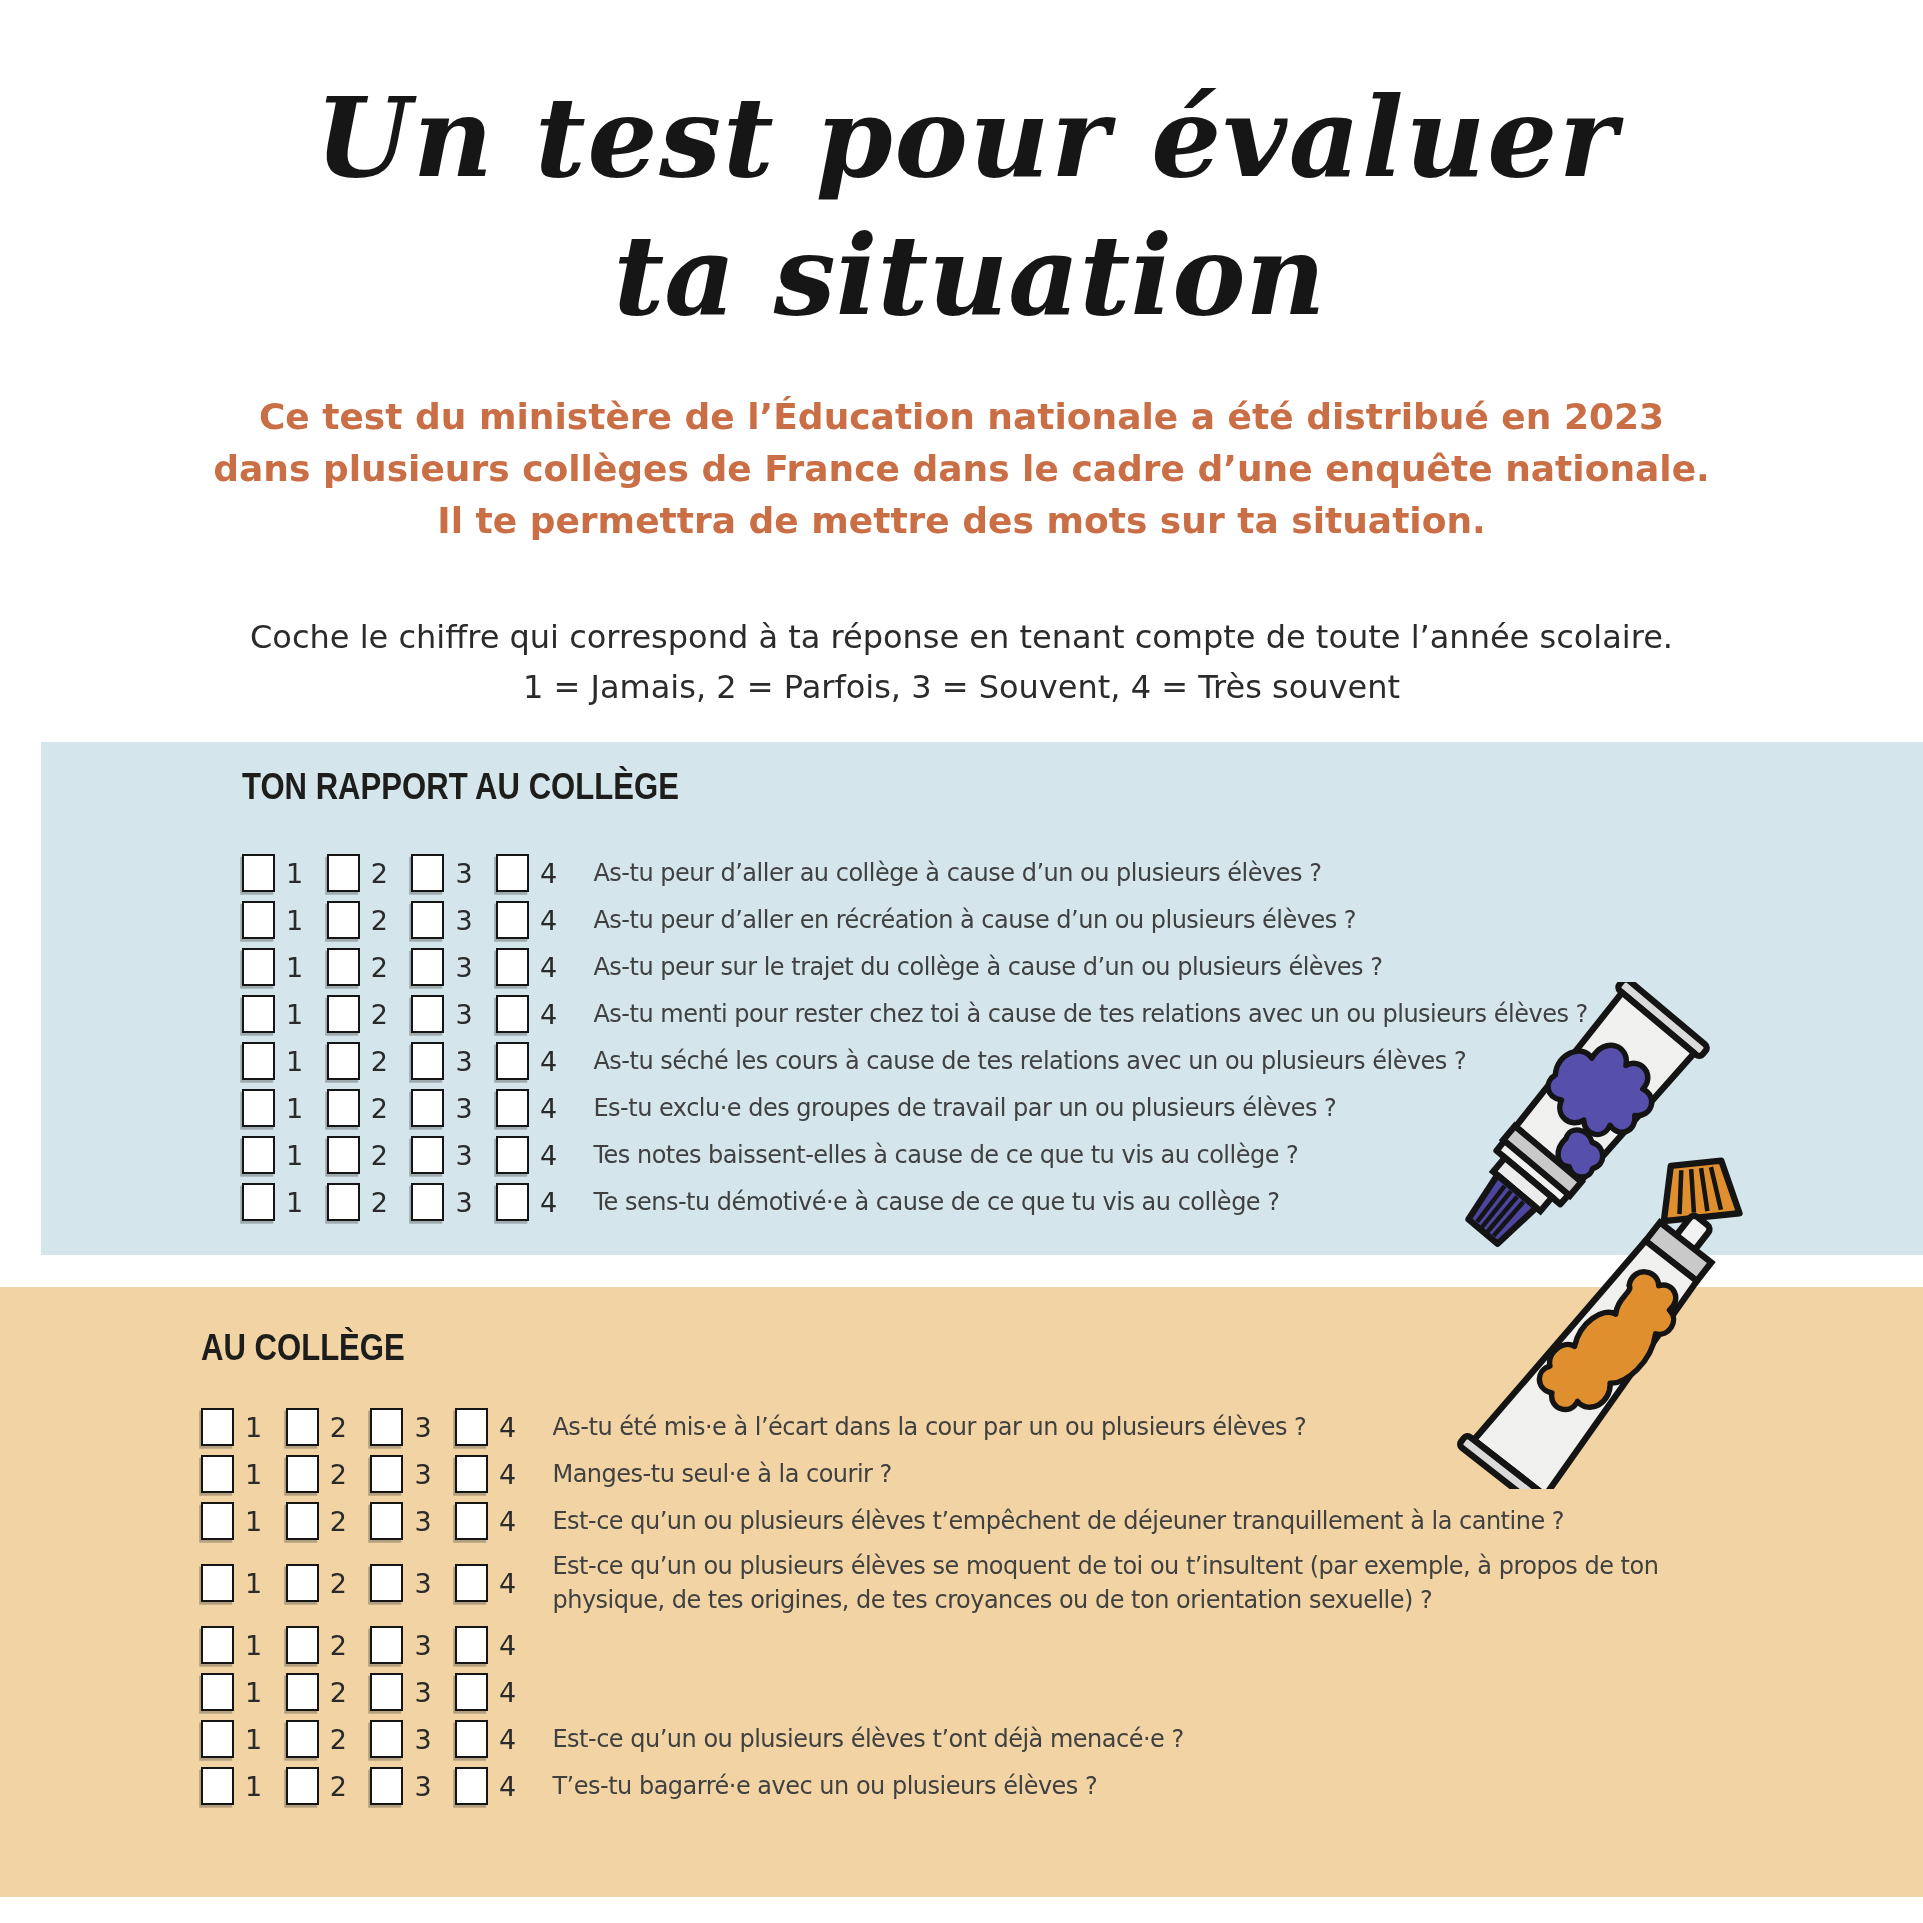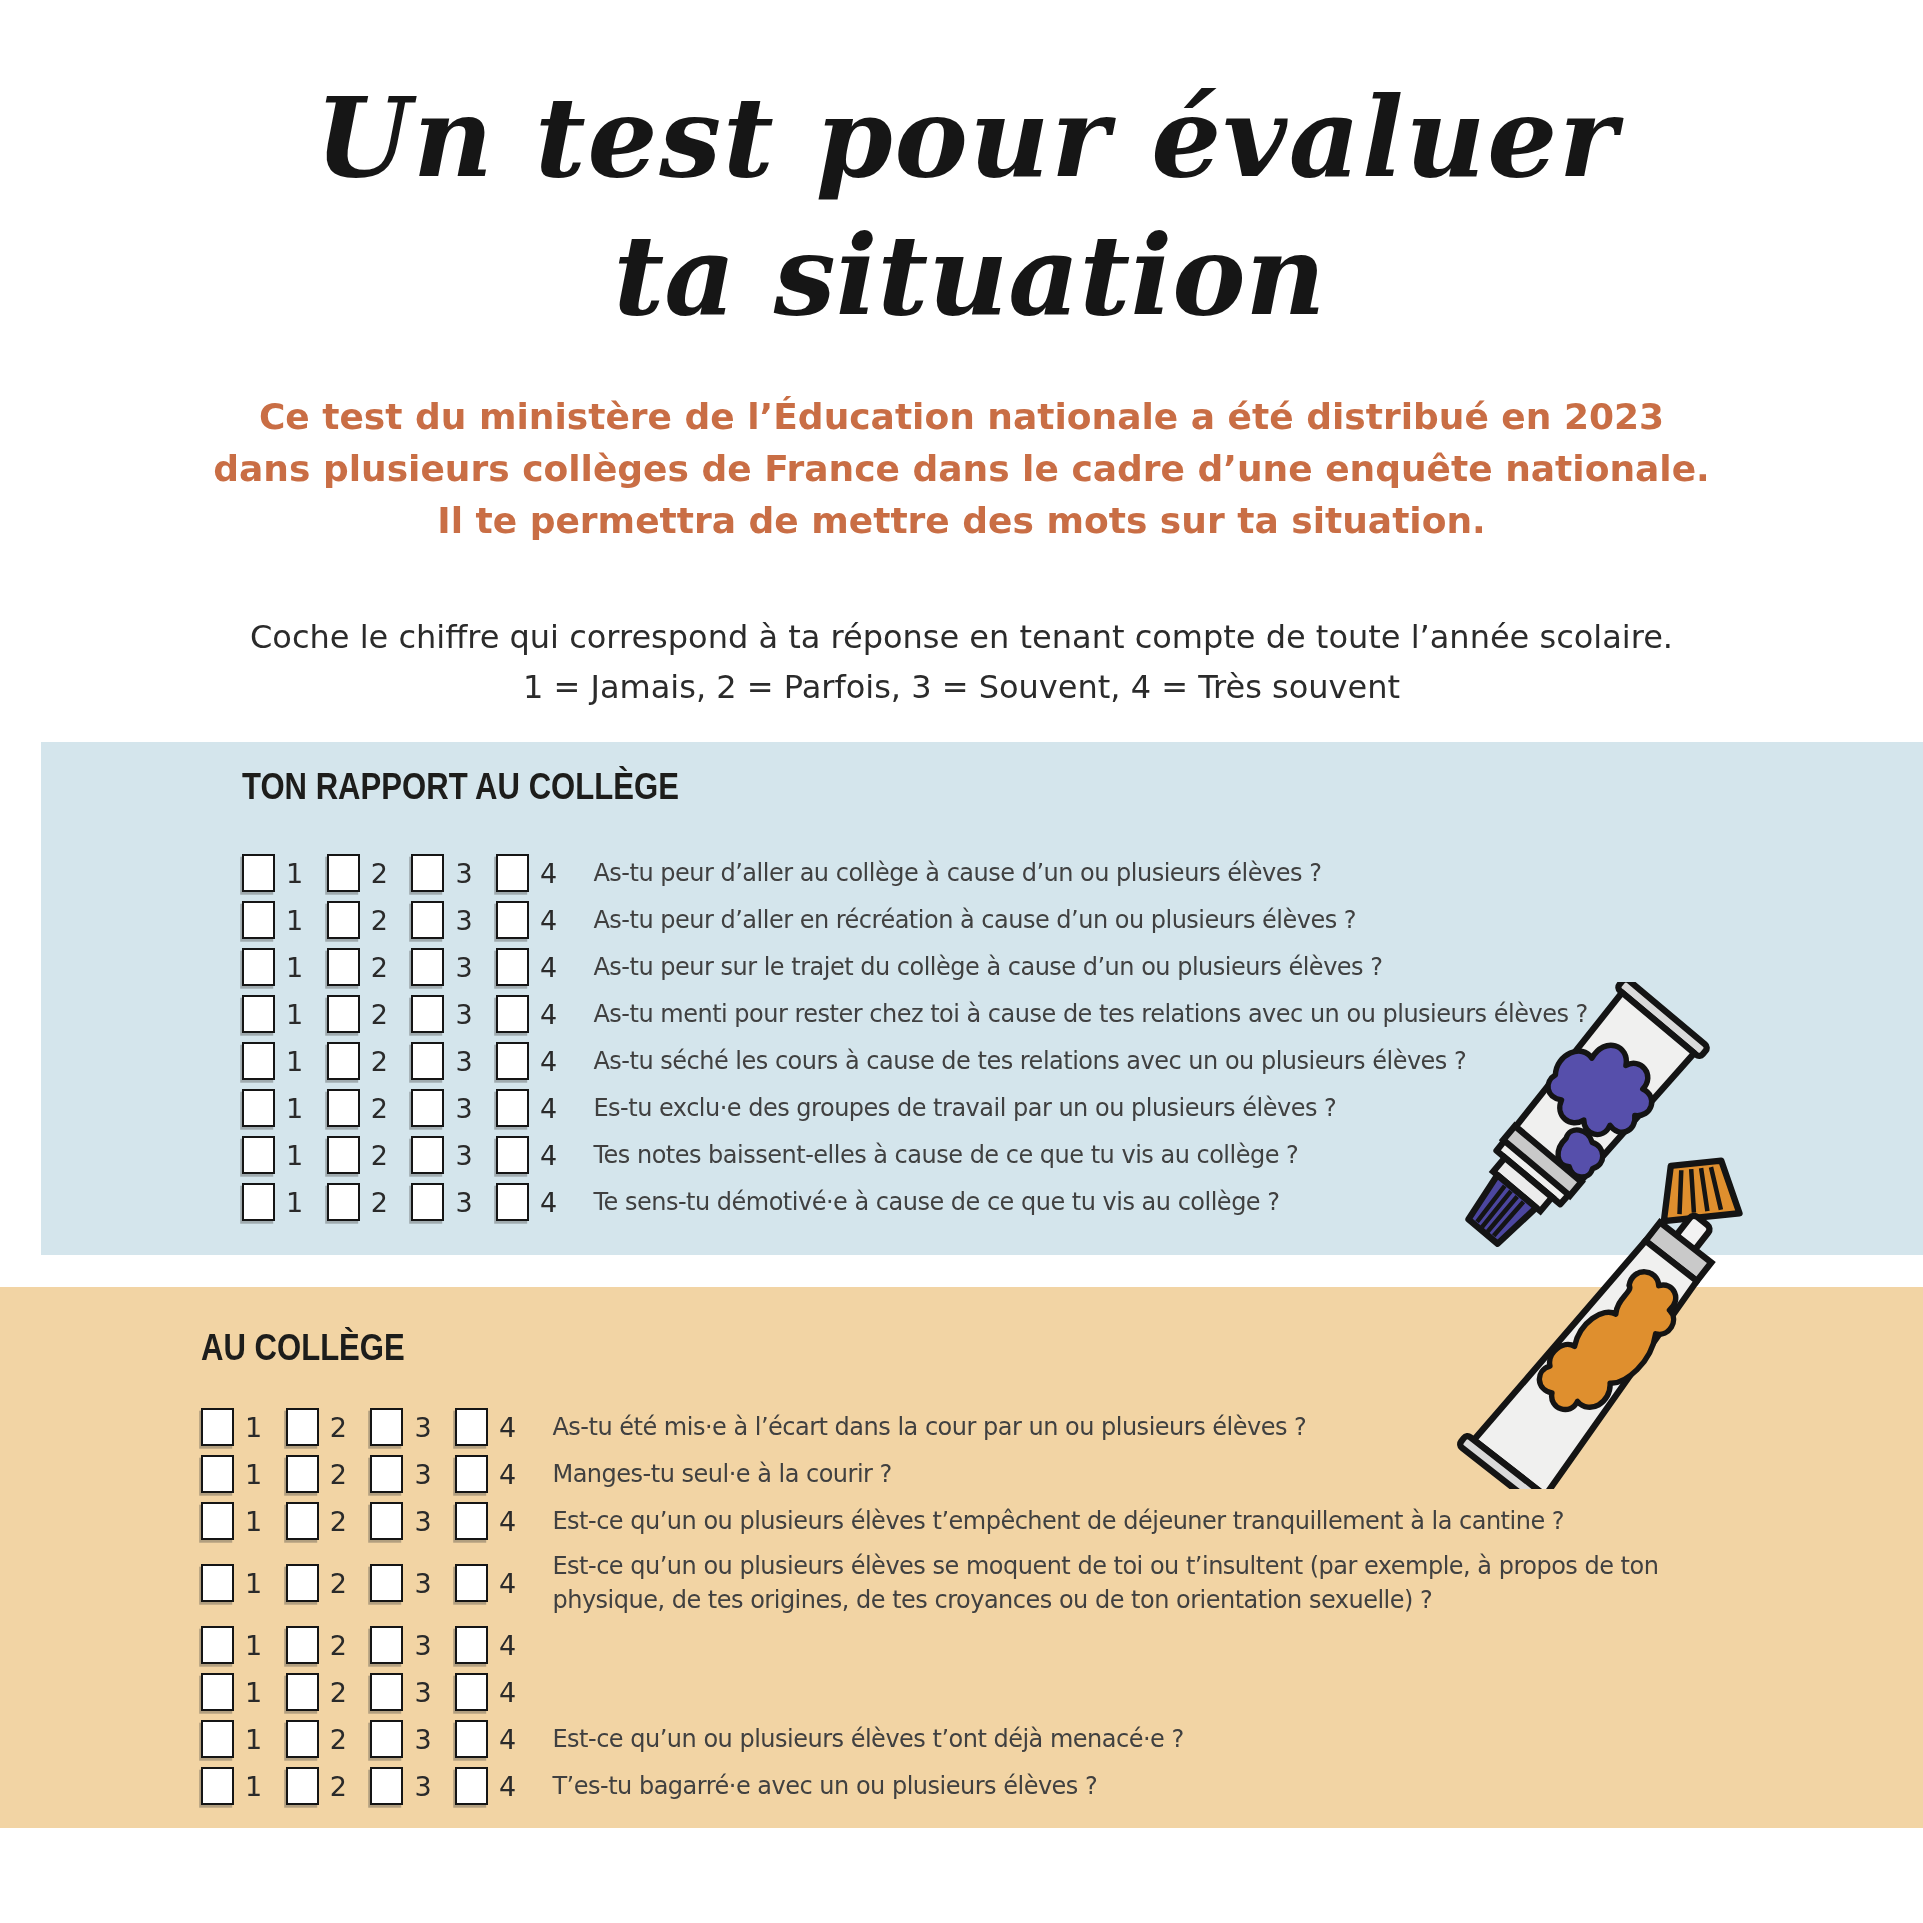--- a/index.html
+++ b/index.html
@@ -33,21 +33,21 @@
   .instructions {
     position:absolute; top:612px; left:0; width:100%;
     text-align:center; color:#2b2b2b;
     font-size:32px; line-height:50px;
   }
   .instructions span { display:block; }
 
   
   .section { position:absolute; left:0; width:1923px; }
   #section-rapport { top:742px;  height:513px; background:#d4e5ec;margin-left:41px; }
-  #section-college { top:1287px; height:541px; background:#f2d4a4; }
+  #section-college { top:1287px; height:610px; background:#f2d4a4; }
 
   .section h2 {
     position:absolute; left:201px; margin:0;
     font-family:"Liberation Sans",sans-serif;
     font-size:37px; font-weight:800; color:#1d1d1b;
     transform:scaleX(0.84); transform-origin:left center;
     white-space:nowrap;
   }
   #section-rapport h2 { top:23.5px; }
   #section-college h2 { top:40px; }

